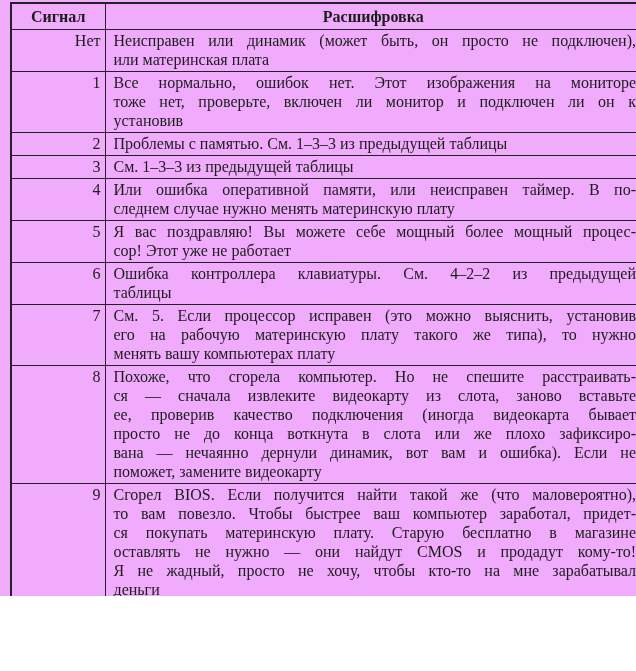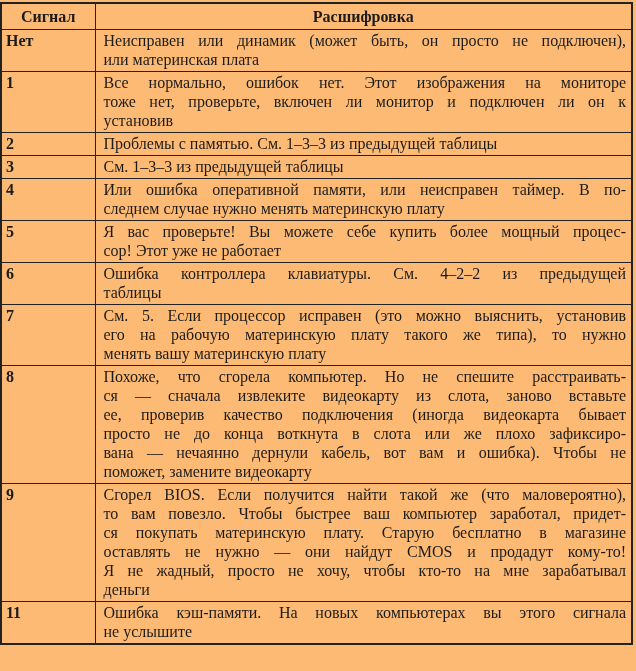--- a/index.html
+++ b/index.html
@@ -2,24 +2,24 @@
 <html><head>
 <meta charset="utf-8">
 <style>
   html, body {
     margin: 0;
     padding: 0;
     background: #ffffff;
   }
   .page {
     width: 636px;
-    height: 671px;
+    height: 596px;
     box-sizing: border-box;
-    padding: 2px 0;
-    background: #fdba74;
+    padding: 2px 10px;
+    background: #f0abfc;
     font-family: "Liberation Serif", "DejaVu Serif", serif;
     color: #1c1c1c;
     overflow: hidden;
   }
   table.beep-table {
     border-collapse: collapse;
     width: 631px;
     table-layout: fixed;
     border: 2px solid #222222;
   }
@@ -30,24 +30,23 @@
     vertical-align: top;
     box-sizing: border-box;
   }
   table.beep-table th {
     font-weight: bold;
     text-align: center;
     padding: 3px 4px 2px 4px;
     line-height: 20px;
   }
   td.sig {
-    text-align: left;
+    text-align: right;
     padding: 1px 4px;
     line-height: 19px;
-    font-weight: bold;
   }
   td.desc {
     padding: 1px 5px 2px 8px;
     line-height: 19px;
   }
   .tline {
     text-align: justify;
   }
   .tline.stretch {
     text-align-last: justify;
@@ -101,47 +100,47 @@
       <tr>
         <td class="sig">4</td>
         <td class="desc">
             <div class="tline stretch">Или ошибка оперативной памяти, или неисправен таймер. В по-</div>
             <div class="tline">следнем случае нужно менять материнскую плату</div>
           </td>
       </tr>
       <tr>
         <td class="sig">5</td>
         <td class="desc">
-            <div class="tline stretch">Я вас проверьте! Вы можете себе купить более мощный процес-</div>
+            <div class="tline stretch">Я вас поздравляю! Вы можете себе мощный более мощный процес-</div>
             <div class="tline">сор! Этот уже не работает</div>
           </td>
       </tr>
       <tr>
         <td class="sig">6</td>
         <td class="desc">
             <div class="tline stretch">Ошибка контроллера клавиатуры. См. 4–2–2 из предыдущей</div>
             <div class="tline">таблицы</div>
           </td>
       </tr>
       <tr>
         <td class="sig">7</td>
         <td class="desc">
             <div class="tline stretch">См. 5. Если процессор исправен (это можно выяснить, установив</div>
             <div class="tline stretch">его на рабочую материнскую плату такого же типа), то нужно</div>
-            <div class="tline">менять вашу материнскую плату</div>
+            <div class="tline">менять вашу компьютерах плату</div>
           </td>
       </tr>
       <tr>
         <td class="sig">8</td>
         <td class="desc">
             <div class="tline stretch">Похоже, что сгорела компьютер. Но не спешите расстраивать-</div>
             <div class="tline stretch">ся — сначала извлеките видеокарту из слота, заново вставьте</div>
             <div class="tline stretch">ее, проверив качество подключения (иногда видеокарта бывает</div>
             <div class="tline stretch">просто не до конца воткнута в слота или же плохо зафиксиро-</div>
-            <div class="tline stretch">вана — нечаянно дернули кабель, вот вам и ошибка). Чтобы не</div>
+            <div class="tline stretch">вана — нечаянно дернули динамик, вот вам и ошибка). Если не</div>
             <div class="tline">поможет, замените видеокарту</div>
           </td>
       </tr>
       <tr>
         <td class="sig">9</td>
         <td class="desc">
             <div class="tline stretch">Сгорел BIOS. Если получится найти такой же (что маловероятно),</div>
             <div class="tline stretch">то вам повезло. Чтобы быстрее ваш компьютер заработал, придет-</div>
             <div class="tline stretch">ся покупать материнскую плату. Старую бесплатно в магазине</div>
             <div class="tline stretch">оставлять не нужно — они найдут CMOS и продадут кому-то!</div>

